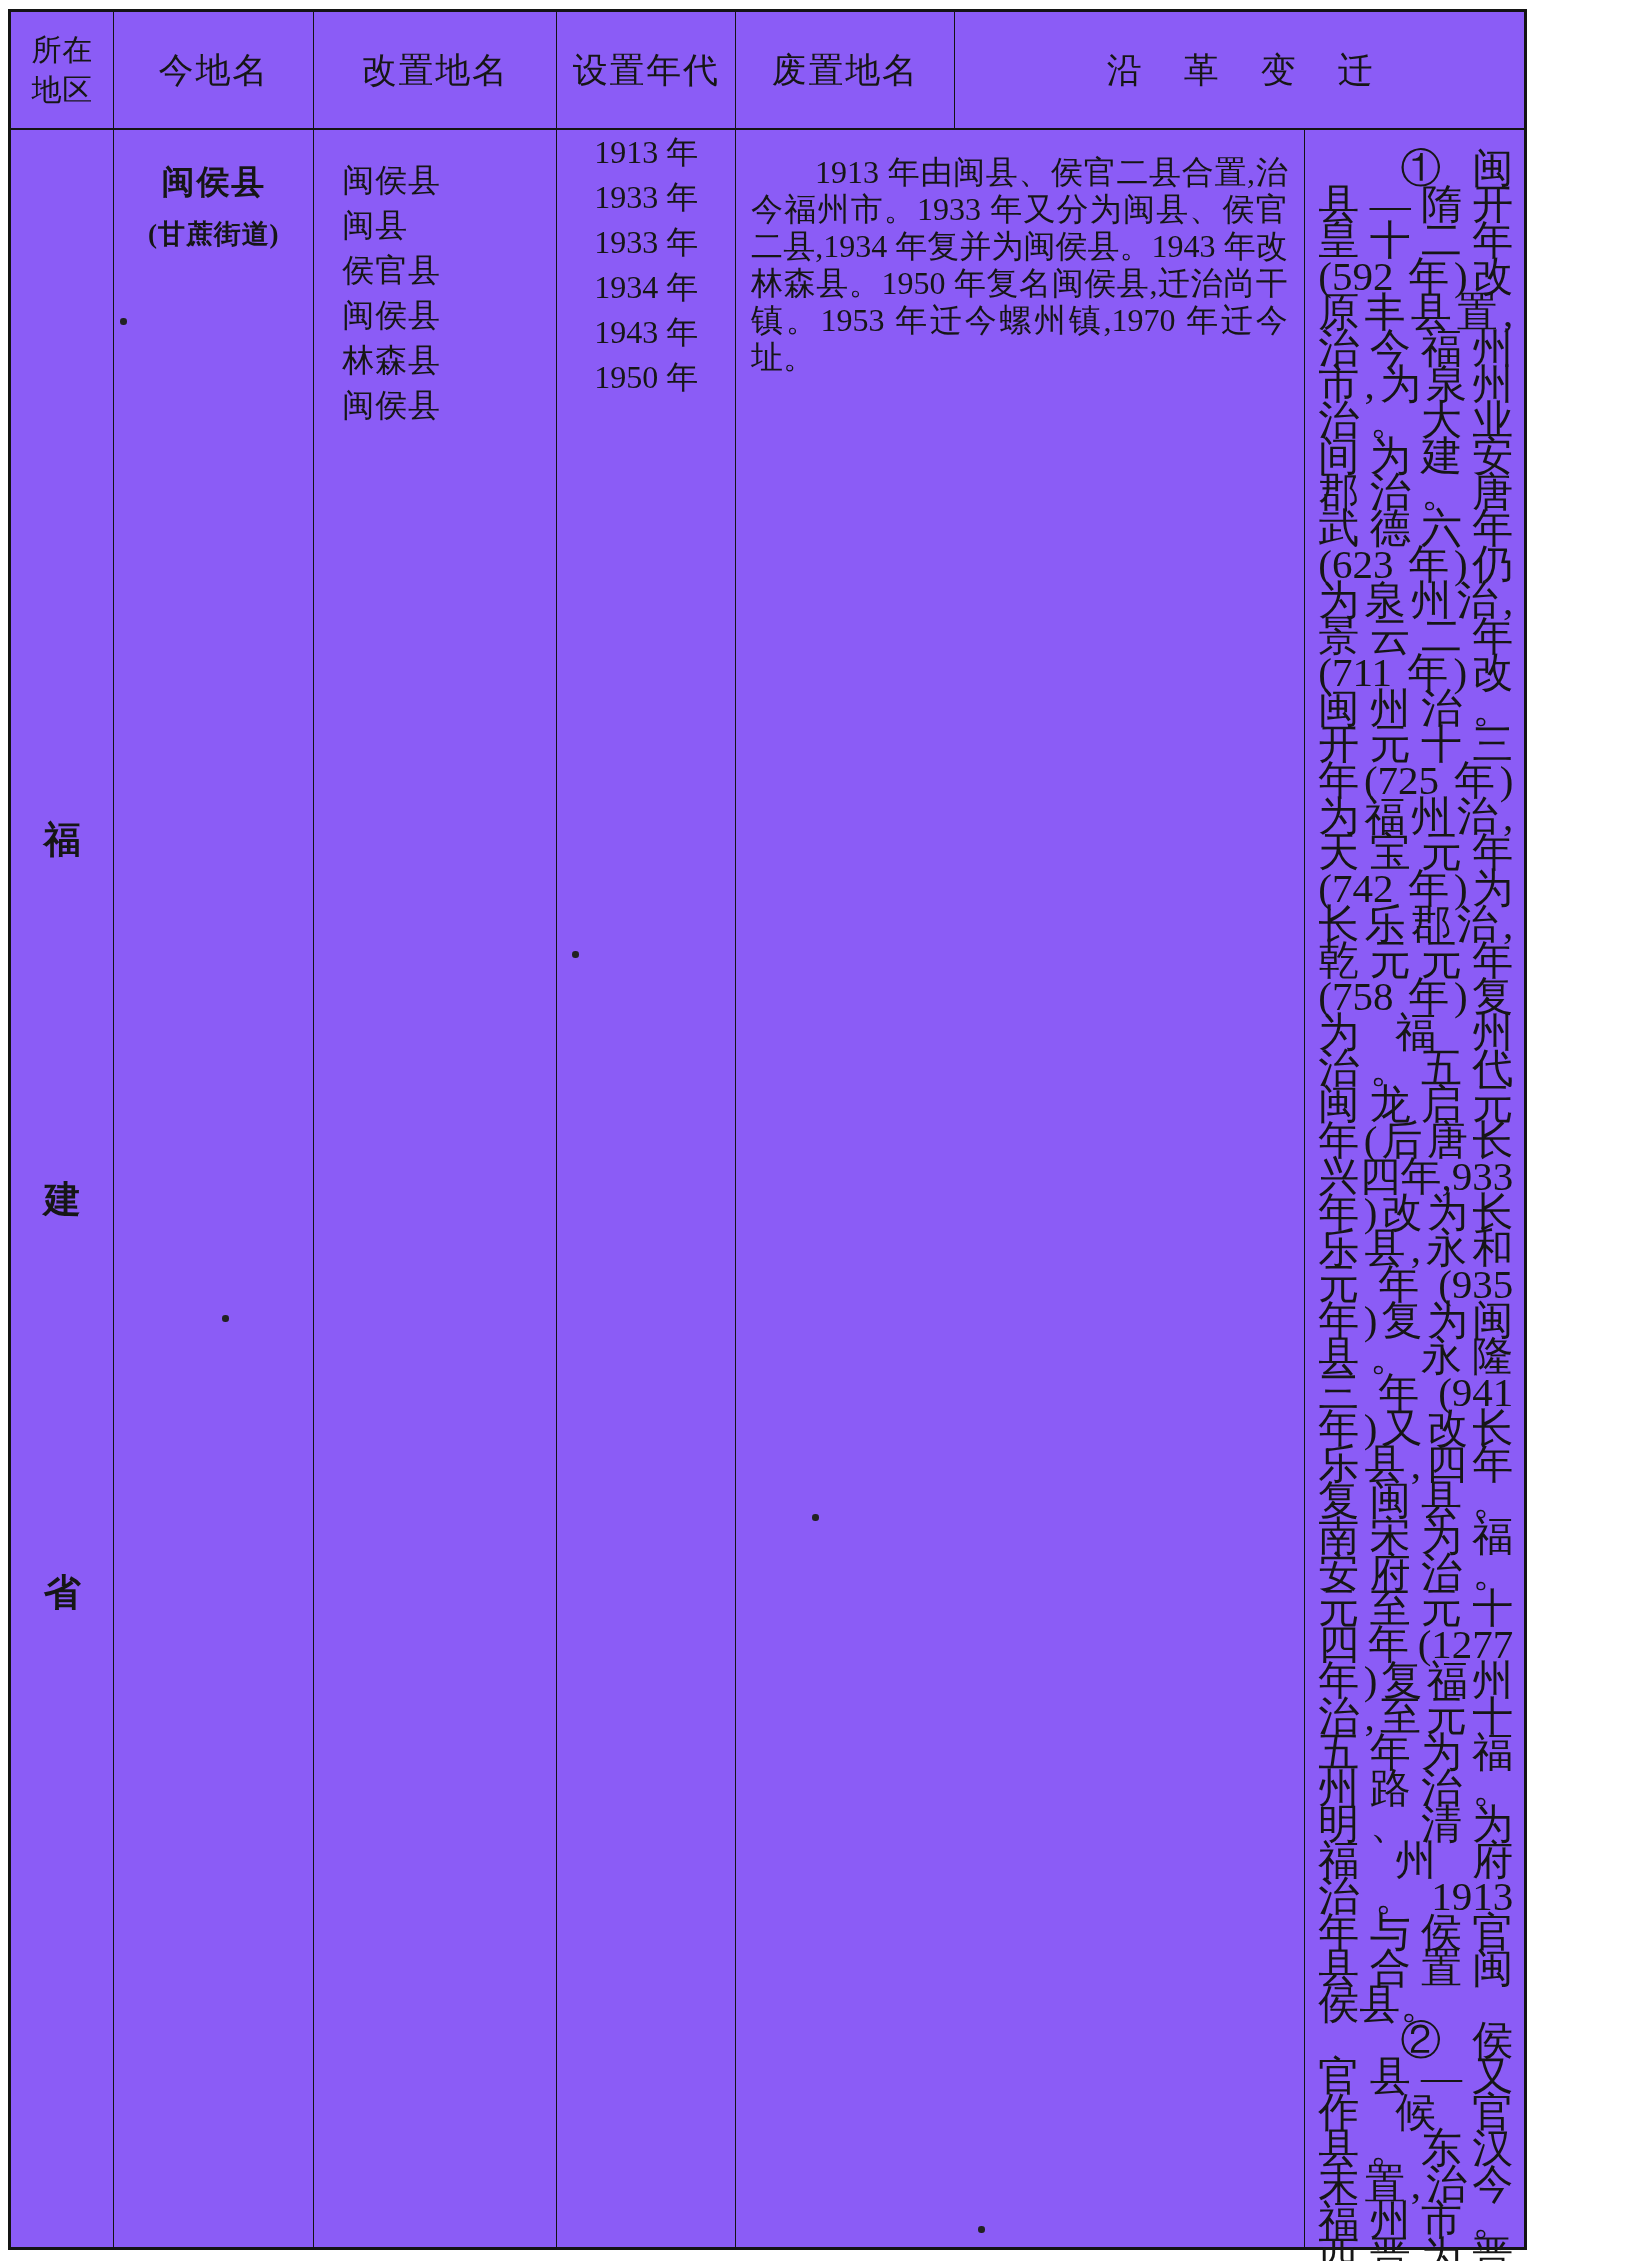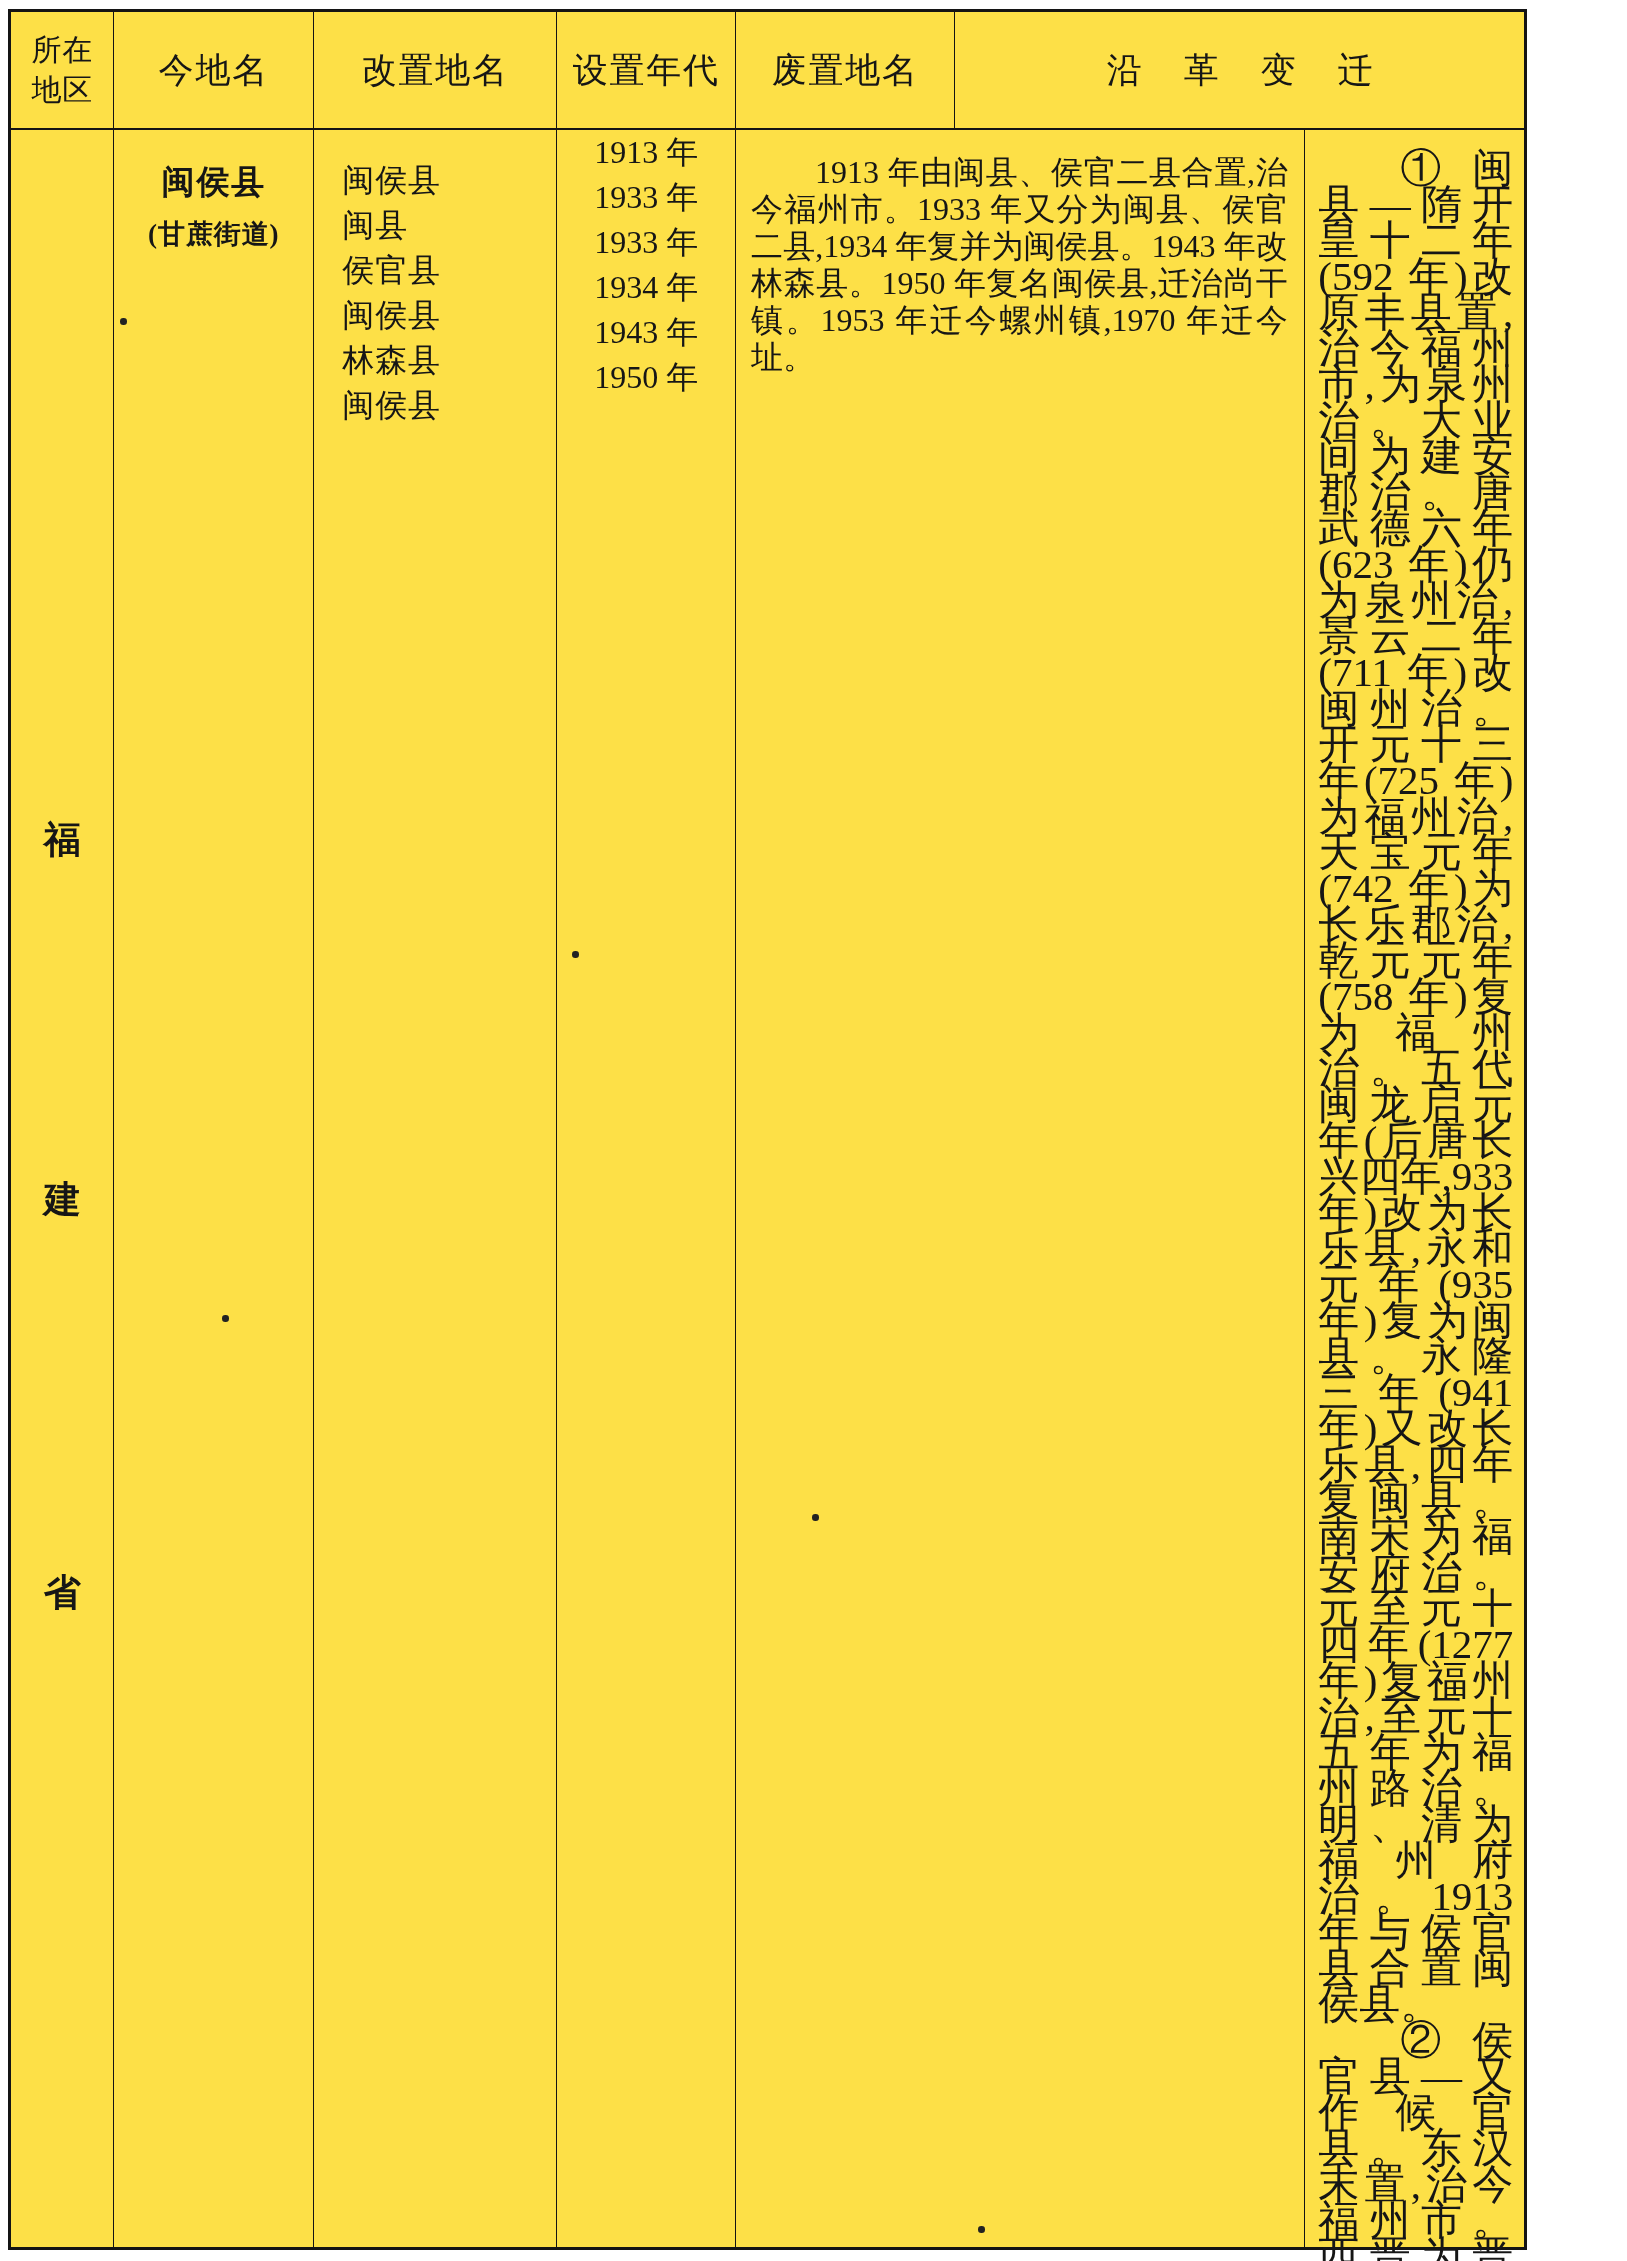--- a/index.html
+++ b/index.html
@@ -11,21 +11,21 @@
     position: relative;
     overflow: hidden;
   }
   .table {
     position: absolute;
     left: 8.3px; top: 9.2px;
     width: 1519px; height: 2241px;
     border: 3.7px solid #141414;
     display: flex;
     flex-direction: column;
-    background: #fde047;
+    background: #8b5cf6;
   }
   .header-row {
     display: flex;
     height: 118px;
     border-bottom: 2.8px solid #141414;
     flex: none;
   }
   .body-row {
     display: flex;
     flex: 1;

